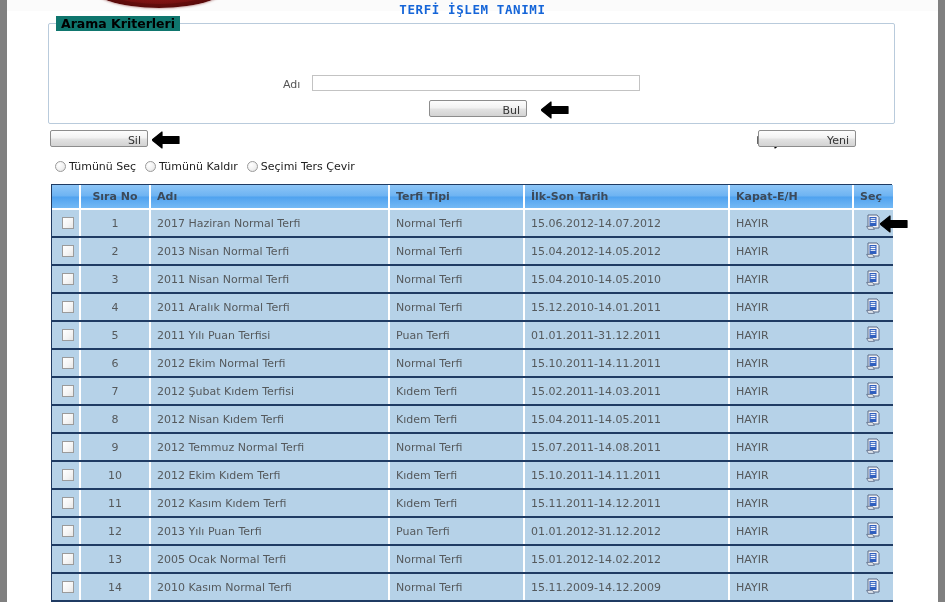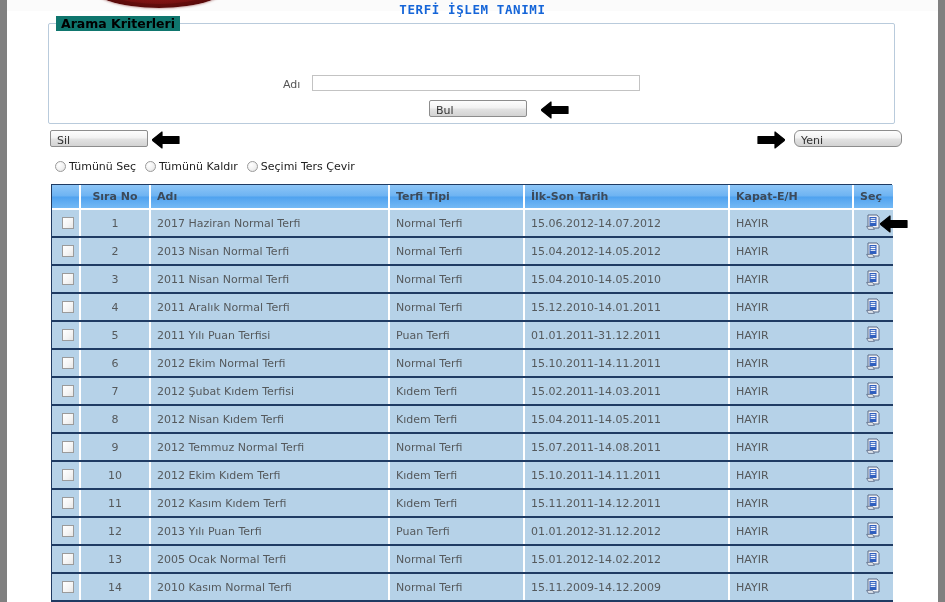--- a/index.html
+++ b/index.html
@@ -110,29 +110,29 @@
   }
 
   
   .btn {
     position: absolute;
     border: 1px solid #8d8d8d;
     background: linear-gradient(to bottom, #fdfdfd 0%, #f2f2f2 45%, #e2e2e2 55%, #d3d3d3 100%);
     color: #333333;
     font-size: 11px;
     font-family: "DejaVu Sans", sans-serif;
-    text-align: left;
+    text-align: right;
     border-radius: 2px;
     cursor: pointer;
     box-sizing: border-box;
     line-height: 17px;
   }
   .btn-bul  { left: 429px; top: 100px; width: 98px; height: 17px; }
   .btn-sil  { left: 50px;  top: 130px; width: 98px; height: 17px; }
-  .btn-yeni { left: 794px; top: 130px; width: 108px; height: 17px; border-radius: 6px; }
+  .btn-yeni { left: 758px; top: 130px; width: 98px; height: 17px; }
 
   
   .arrow {
     position: absolute;
     width: 0; height: 0;
     line-height: 0;
   }
   .arrow svg { display: block; }
 
   

